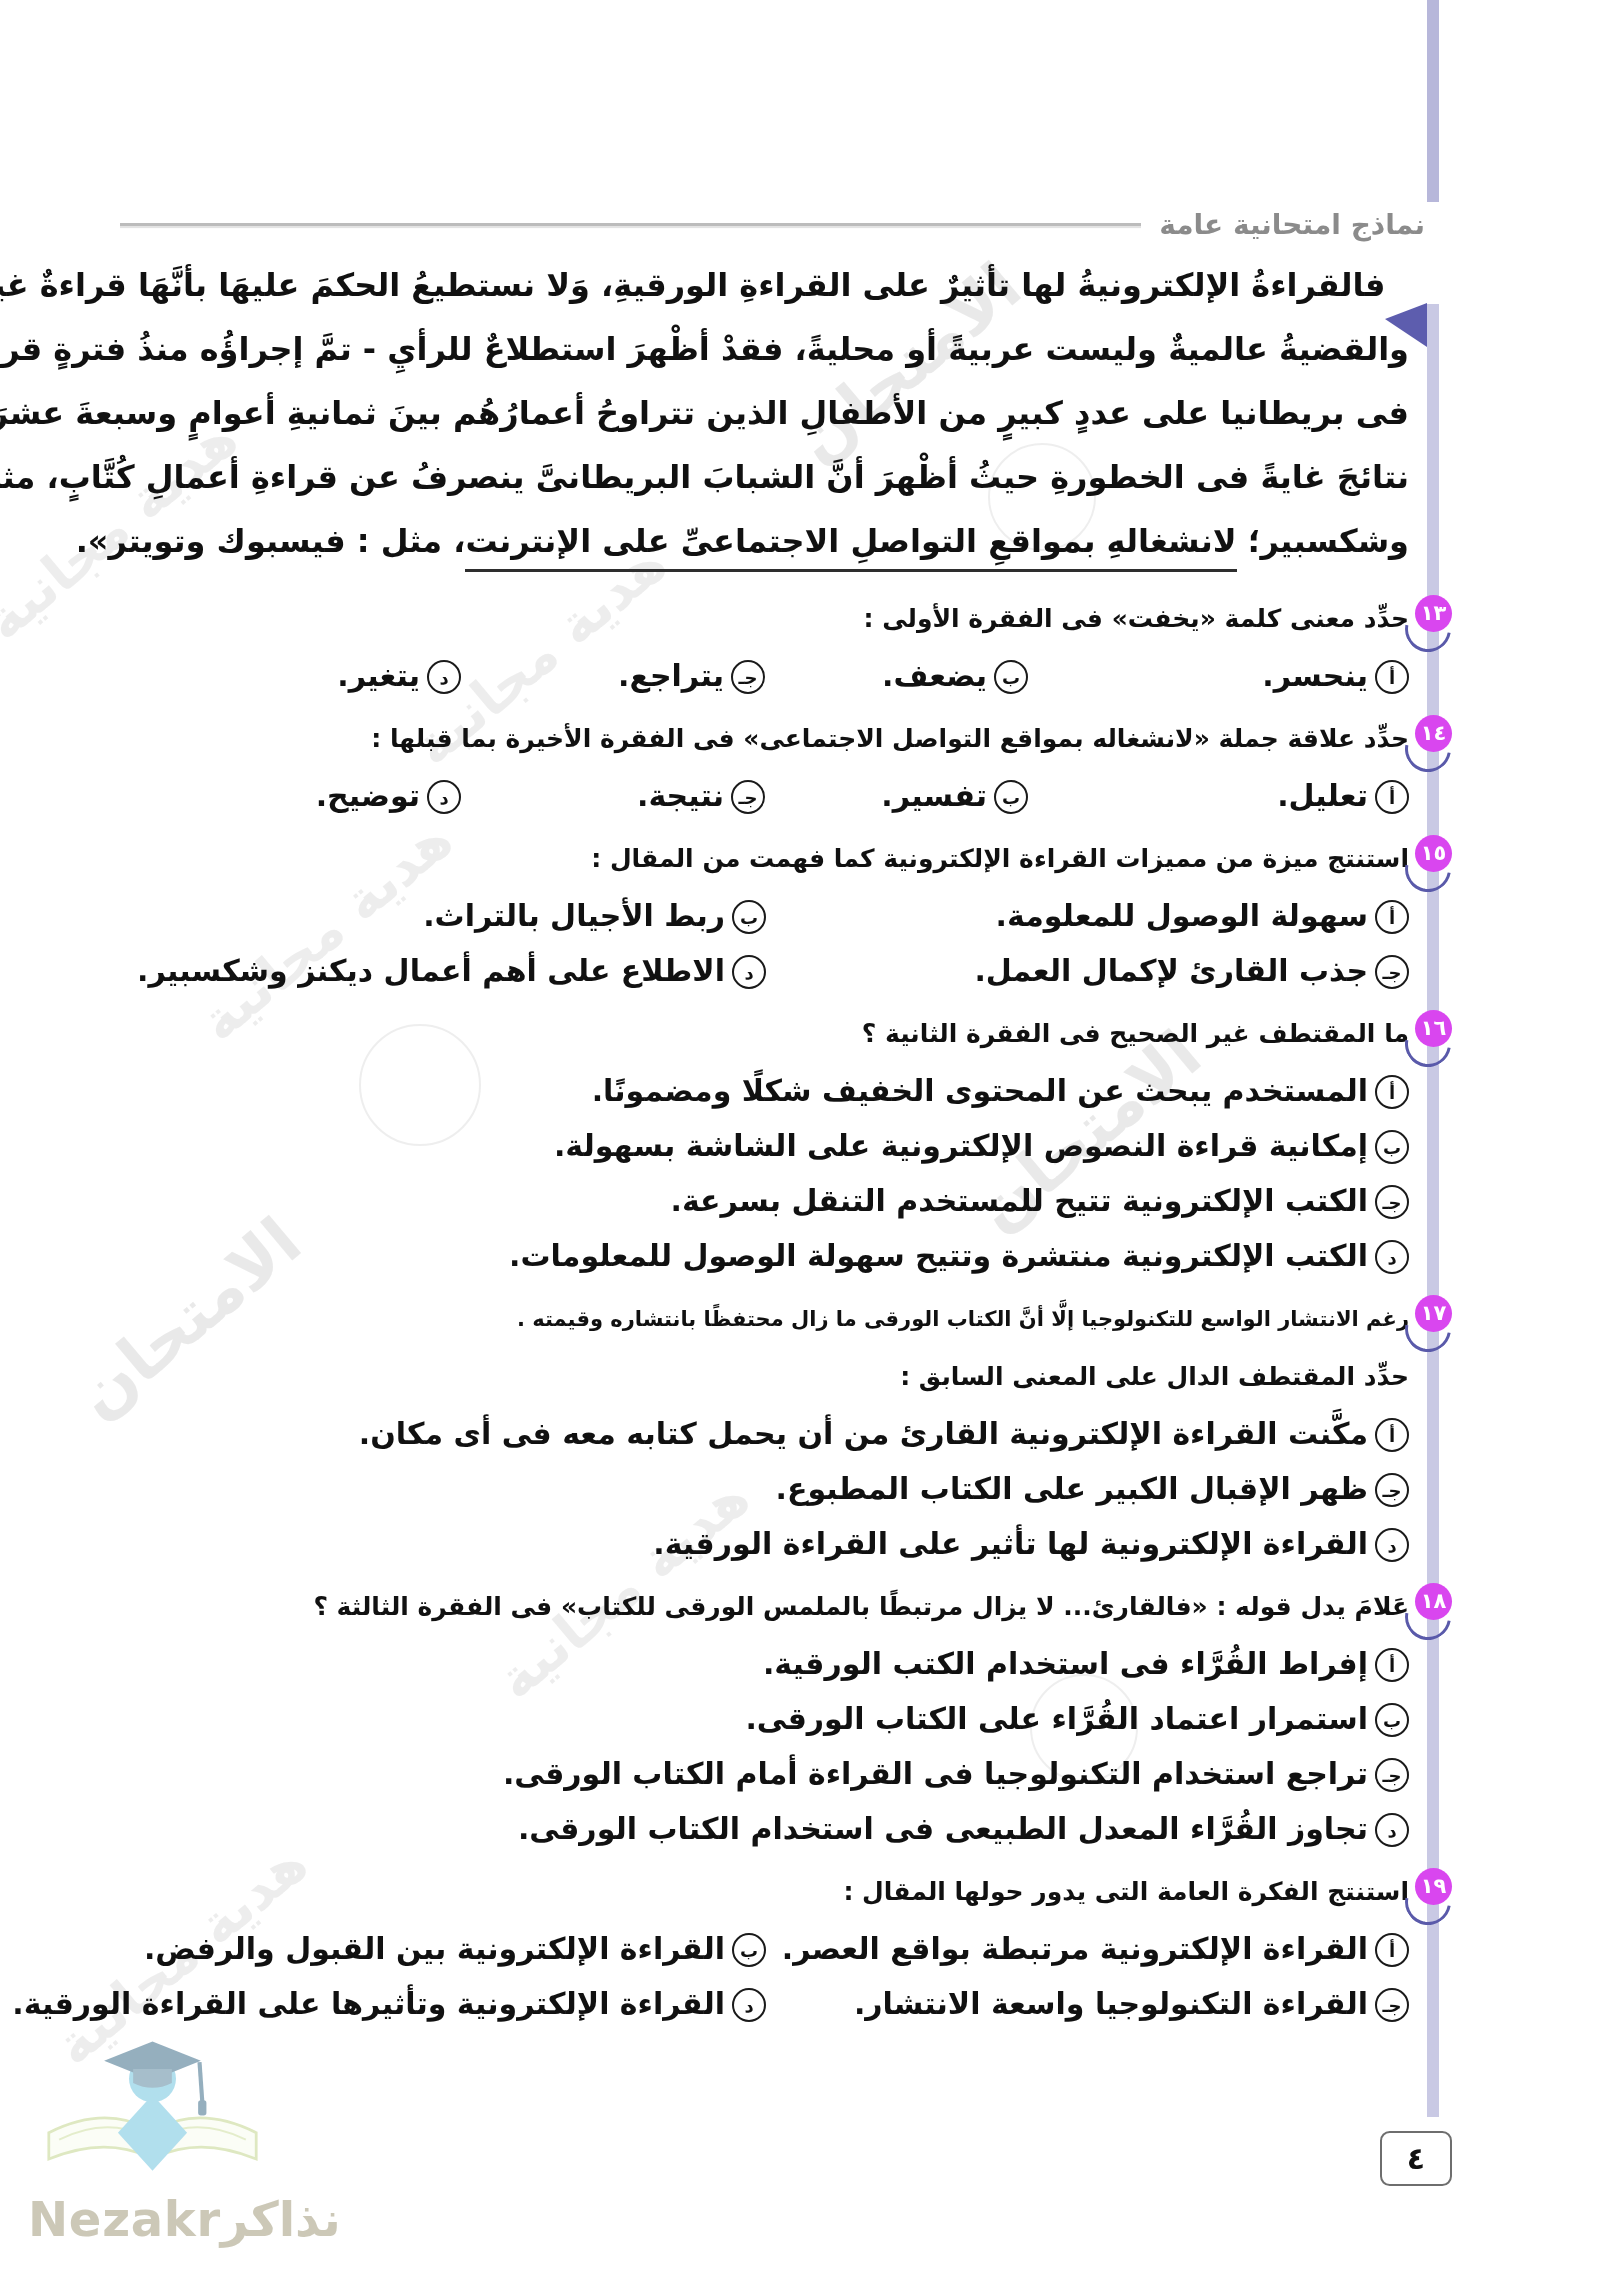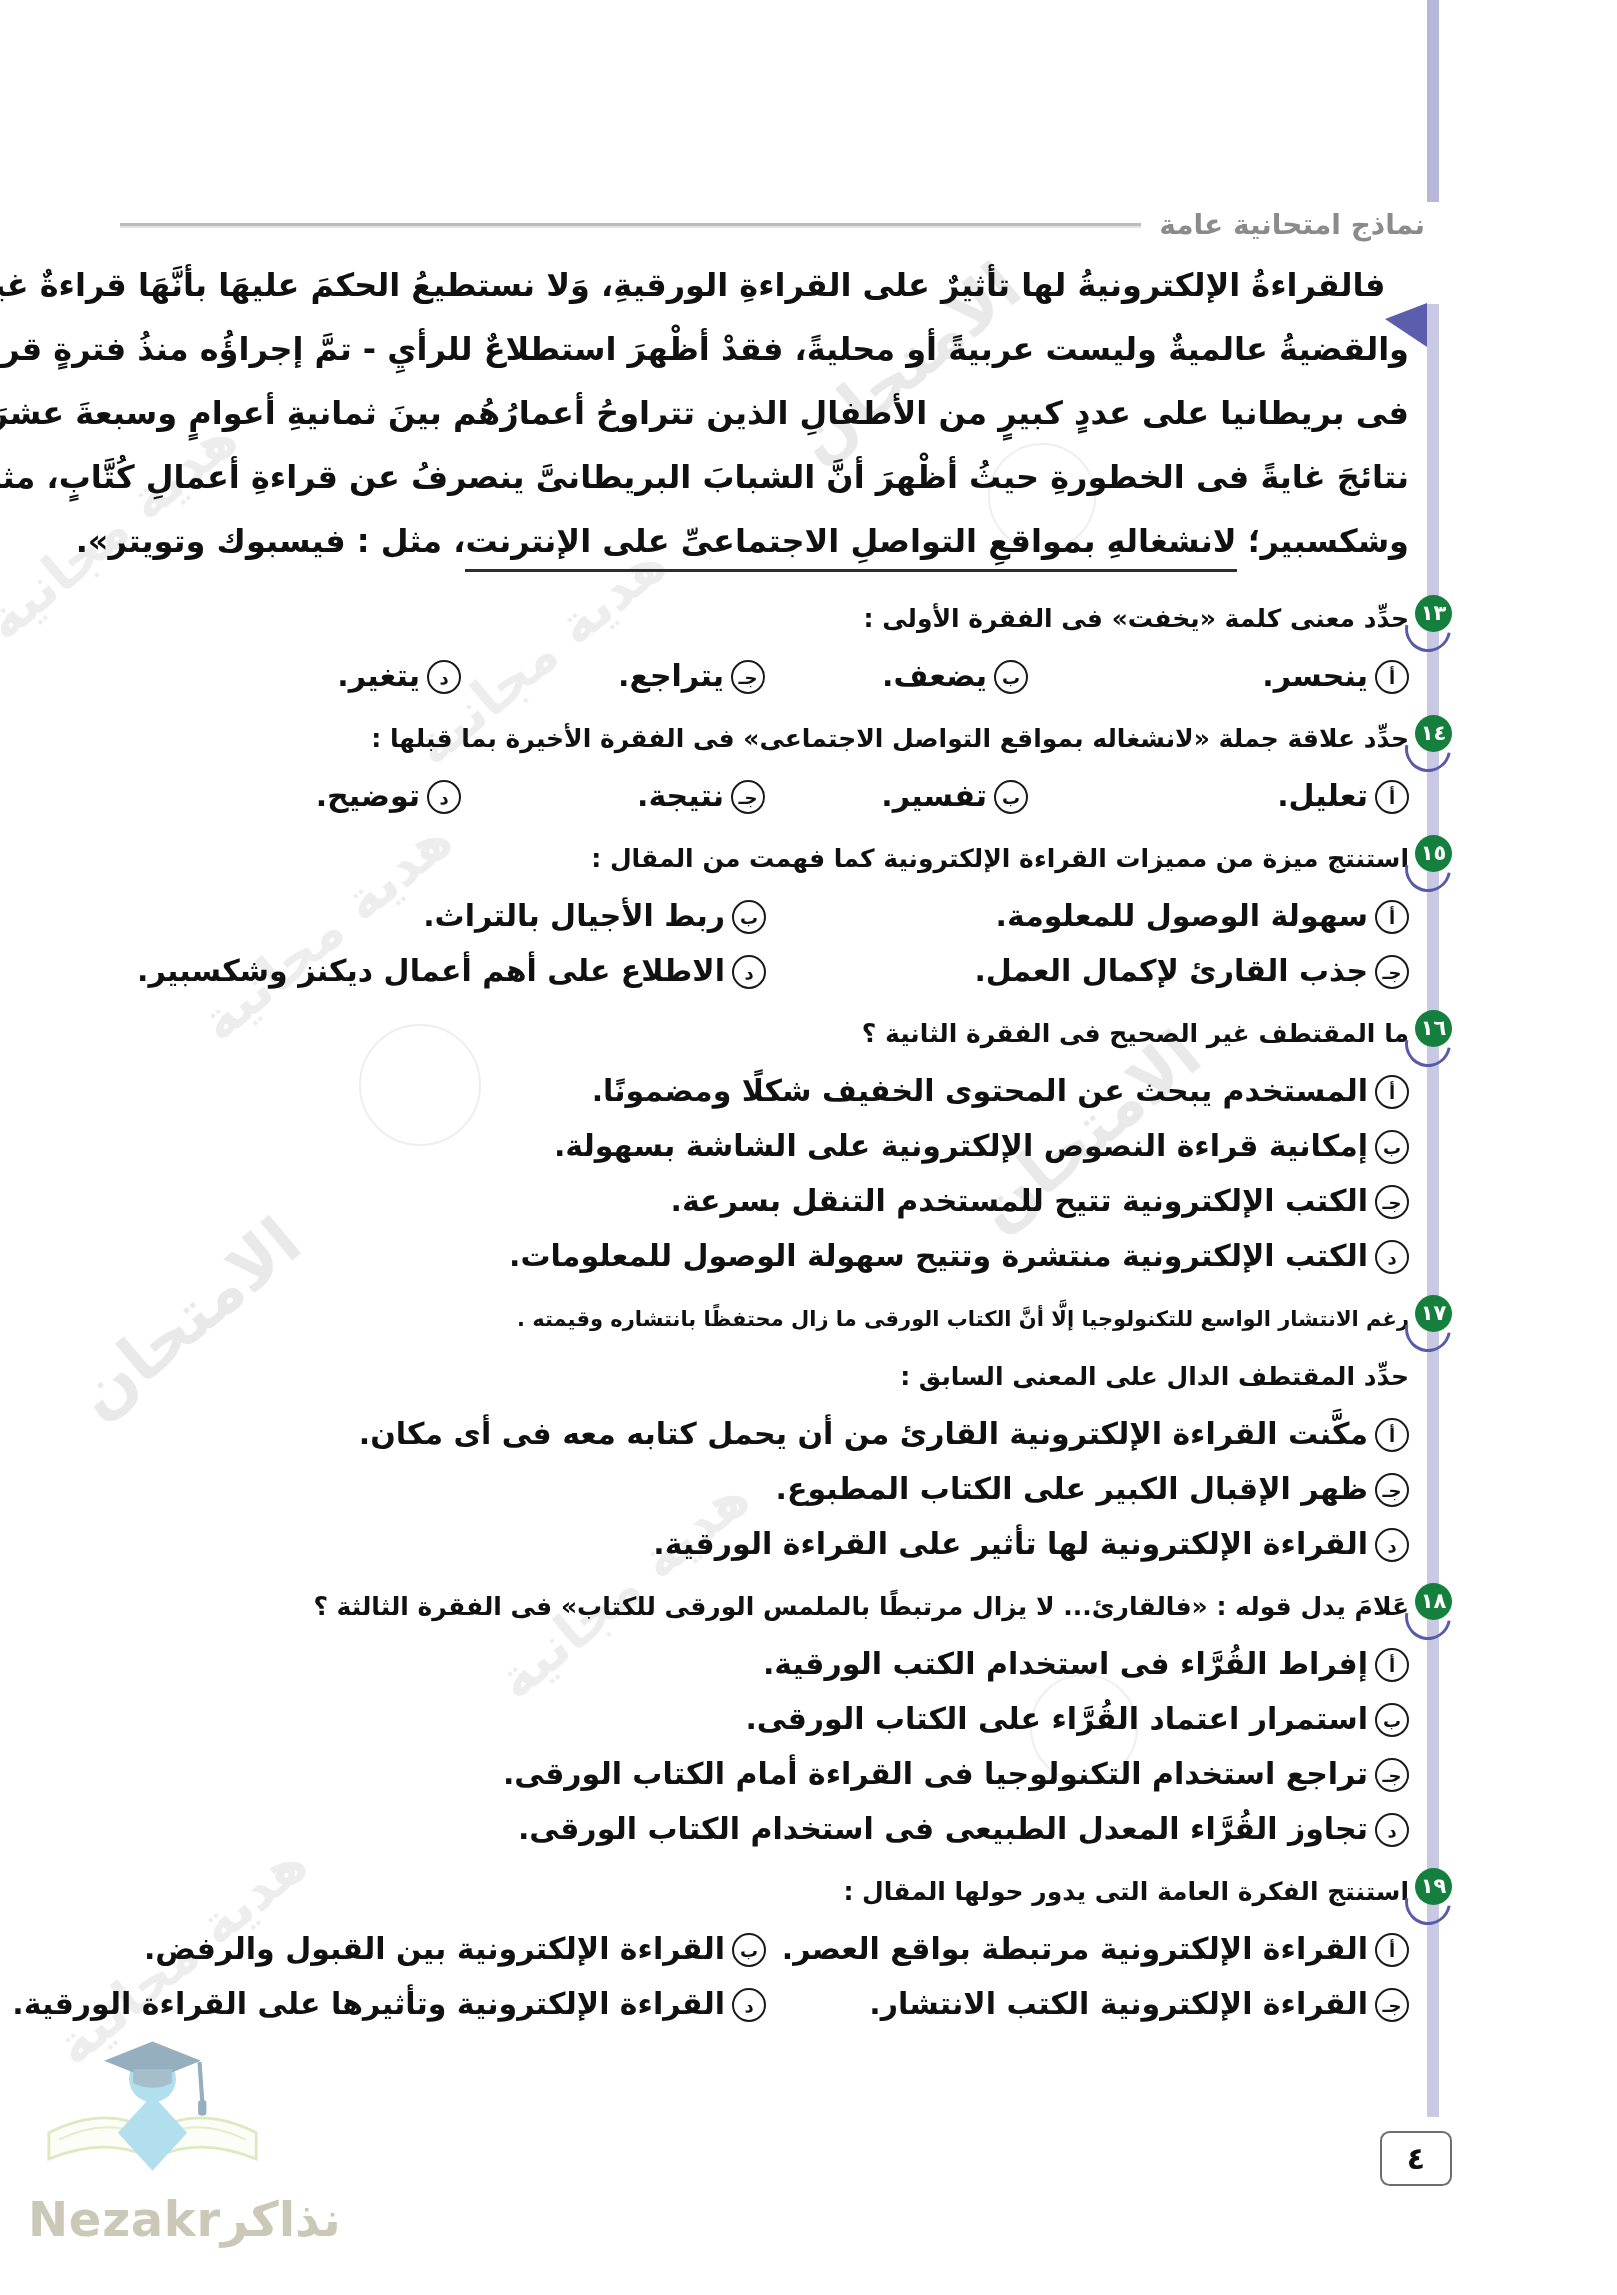--- a/index.html
+++ b/index.html
@@ -27,21 +27,21 @@
   
   .content{position:absolute;top:253px;right:208px;left:118px;z-index:2;}
   .passage{margin:0 0 16.6px 0;font-size:32px;font-weight:bold;}
   .p-line{line-height:64px;text-align:justify;text-align-last:justify;white-space:nowrap;}
   .p-line.first{padding-right:23.5px;}
   .p-line.last{text-align:right;text-align-last:right;}
   .u-phrase{border-bottom:3.5px solid #2e2e2e;padding-bottom:9px;}
 
   .question{position:relative;margin-bottom:7px;}
   .badge{position:absolute;top:5.5px;right:-43px;width:37px;height:37px;border-radius:50%;
-         background:#15803d;display:flex;align-items:center;justify-content:center;z-index:3;}
+         background:#d946ef;display:flex;align-items:center;justify-content:center;z-index:3;}
   .badge::after{content:"";position:absolute;width:40px;height:40px;border-radius:50%;
          border:3.5px solid transparent;border-bottom-color:#5a5aaa;border-left-color:#5a5aaa;
          transform:rotate(-35deg);top:11px;left:-9.7px;}
   .badge-num{color:#fff;font-size:21px;font-weight:bold;line-height:1;}
   .q-text{margin:0;font-size:25px;font-weight:bold;line-height:58px;}
   .q-intro{margin:0;font-size:21px;font-weight:bold;line-height:58px;}
 
   .options{font-size:30px;font-weight:bold;}
   .option{line-height:55px;white-space:nowrap;}
   .opt-circle{display:inline-flex;align-items:center;justify-content:center;width:30px;height:30px;
@@ -176,21 +176,21 @@
     </section>
 
     <section class="question">
       <div class="badge">
         <span class="badge-num">١٩</span>
       </div>
       <p class="q-text">استنتج الفكرة العامة التى يدور حولها المقال :</p>
       <div class="options grid2">
         <div class="option"><span class="opt-circle">أ</span><span class="opt-text">القراءة الإلكترونية مرتبطة بواقع العصر.</span></div>
         <div class="option"><span class="opt-circle">ب</span><span class="opt-text">القراءة الإلكترونية بين القبول والرفض.</span></div>
-        <div class="option"><span class="opt-circle">جـ</span><span class="opt-text">القراءة الإلكترونية الكتب الانتشار.</span></div>
+        <div class="option"><span class="opt-circle">جـ</span><span class="opt-text">القراءة التكنولوجيا واسعة الانتشار.</span></div>
         <div class="option"><span class="opt-circle">د</span><span class="opt-text">القراءة الإلكترونية وتأثيرها على القراءة الورقية.</span></div>
       </div>
     </section>
 
   </div>
 
   <div class="page-num-box">
     <span>٤</span>
   </div>
 

